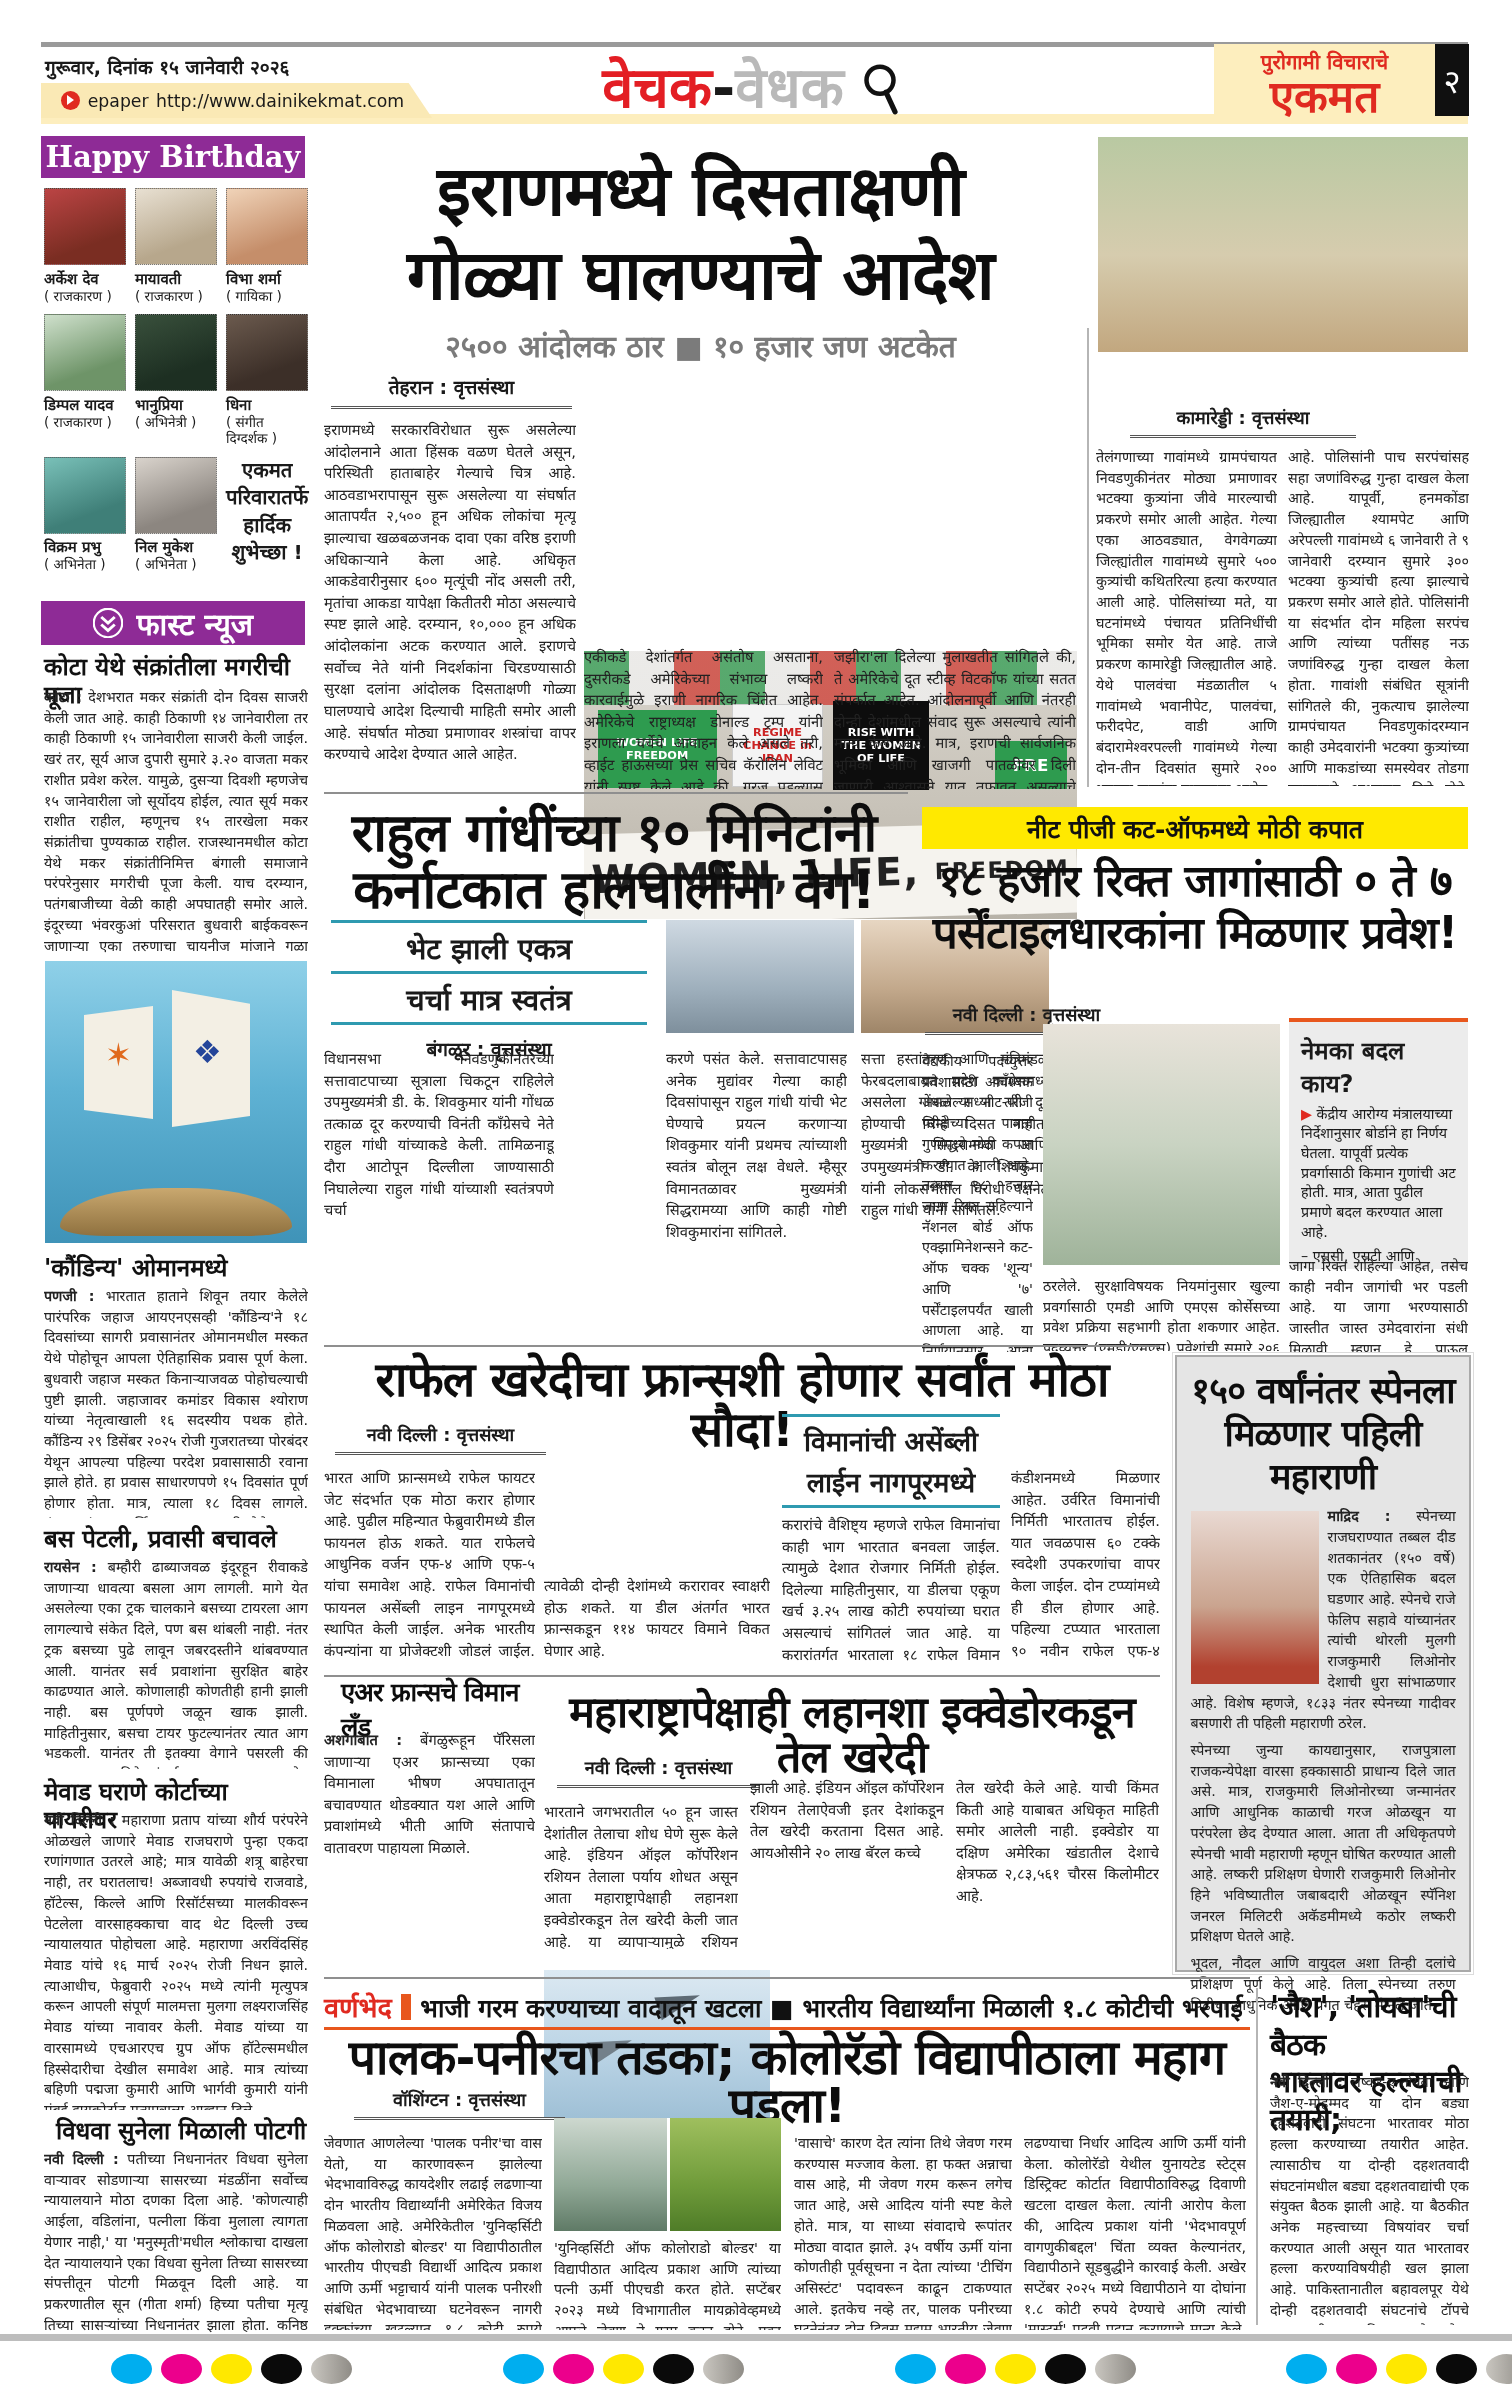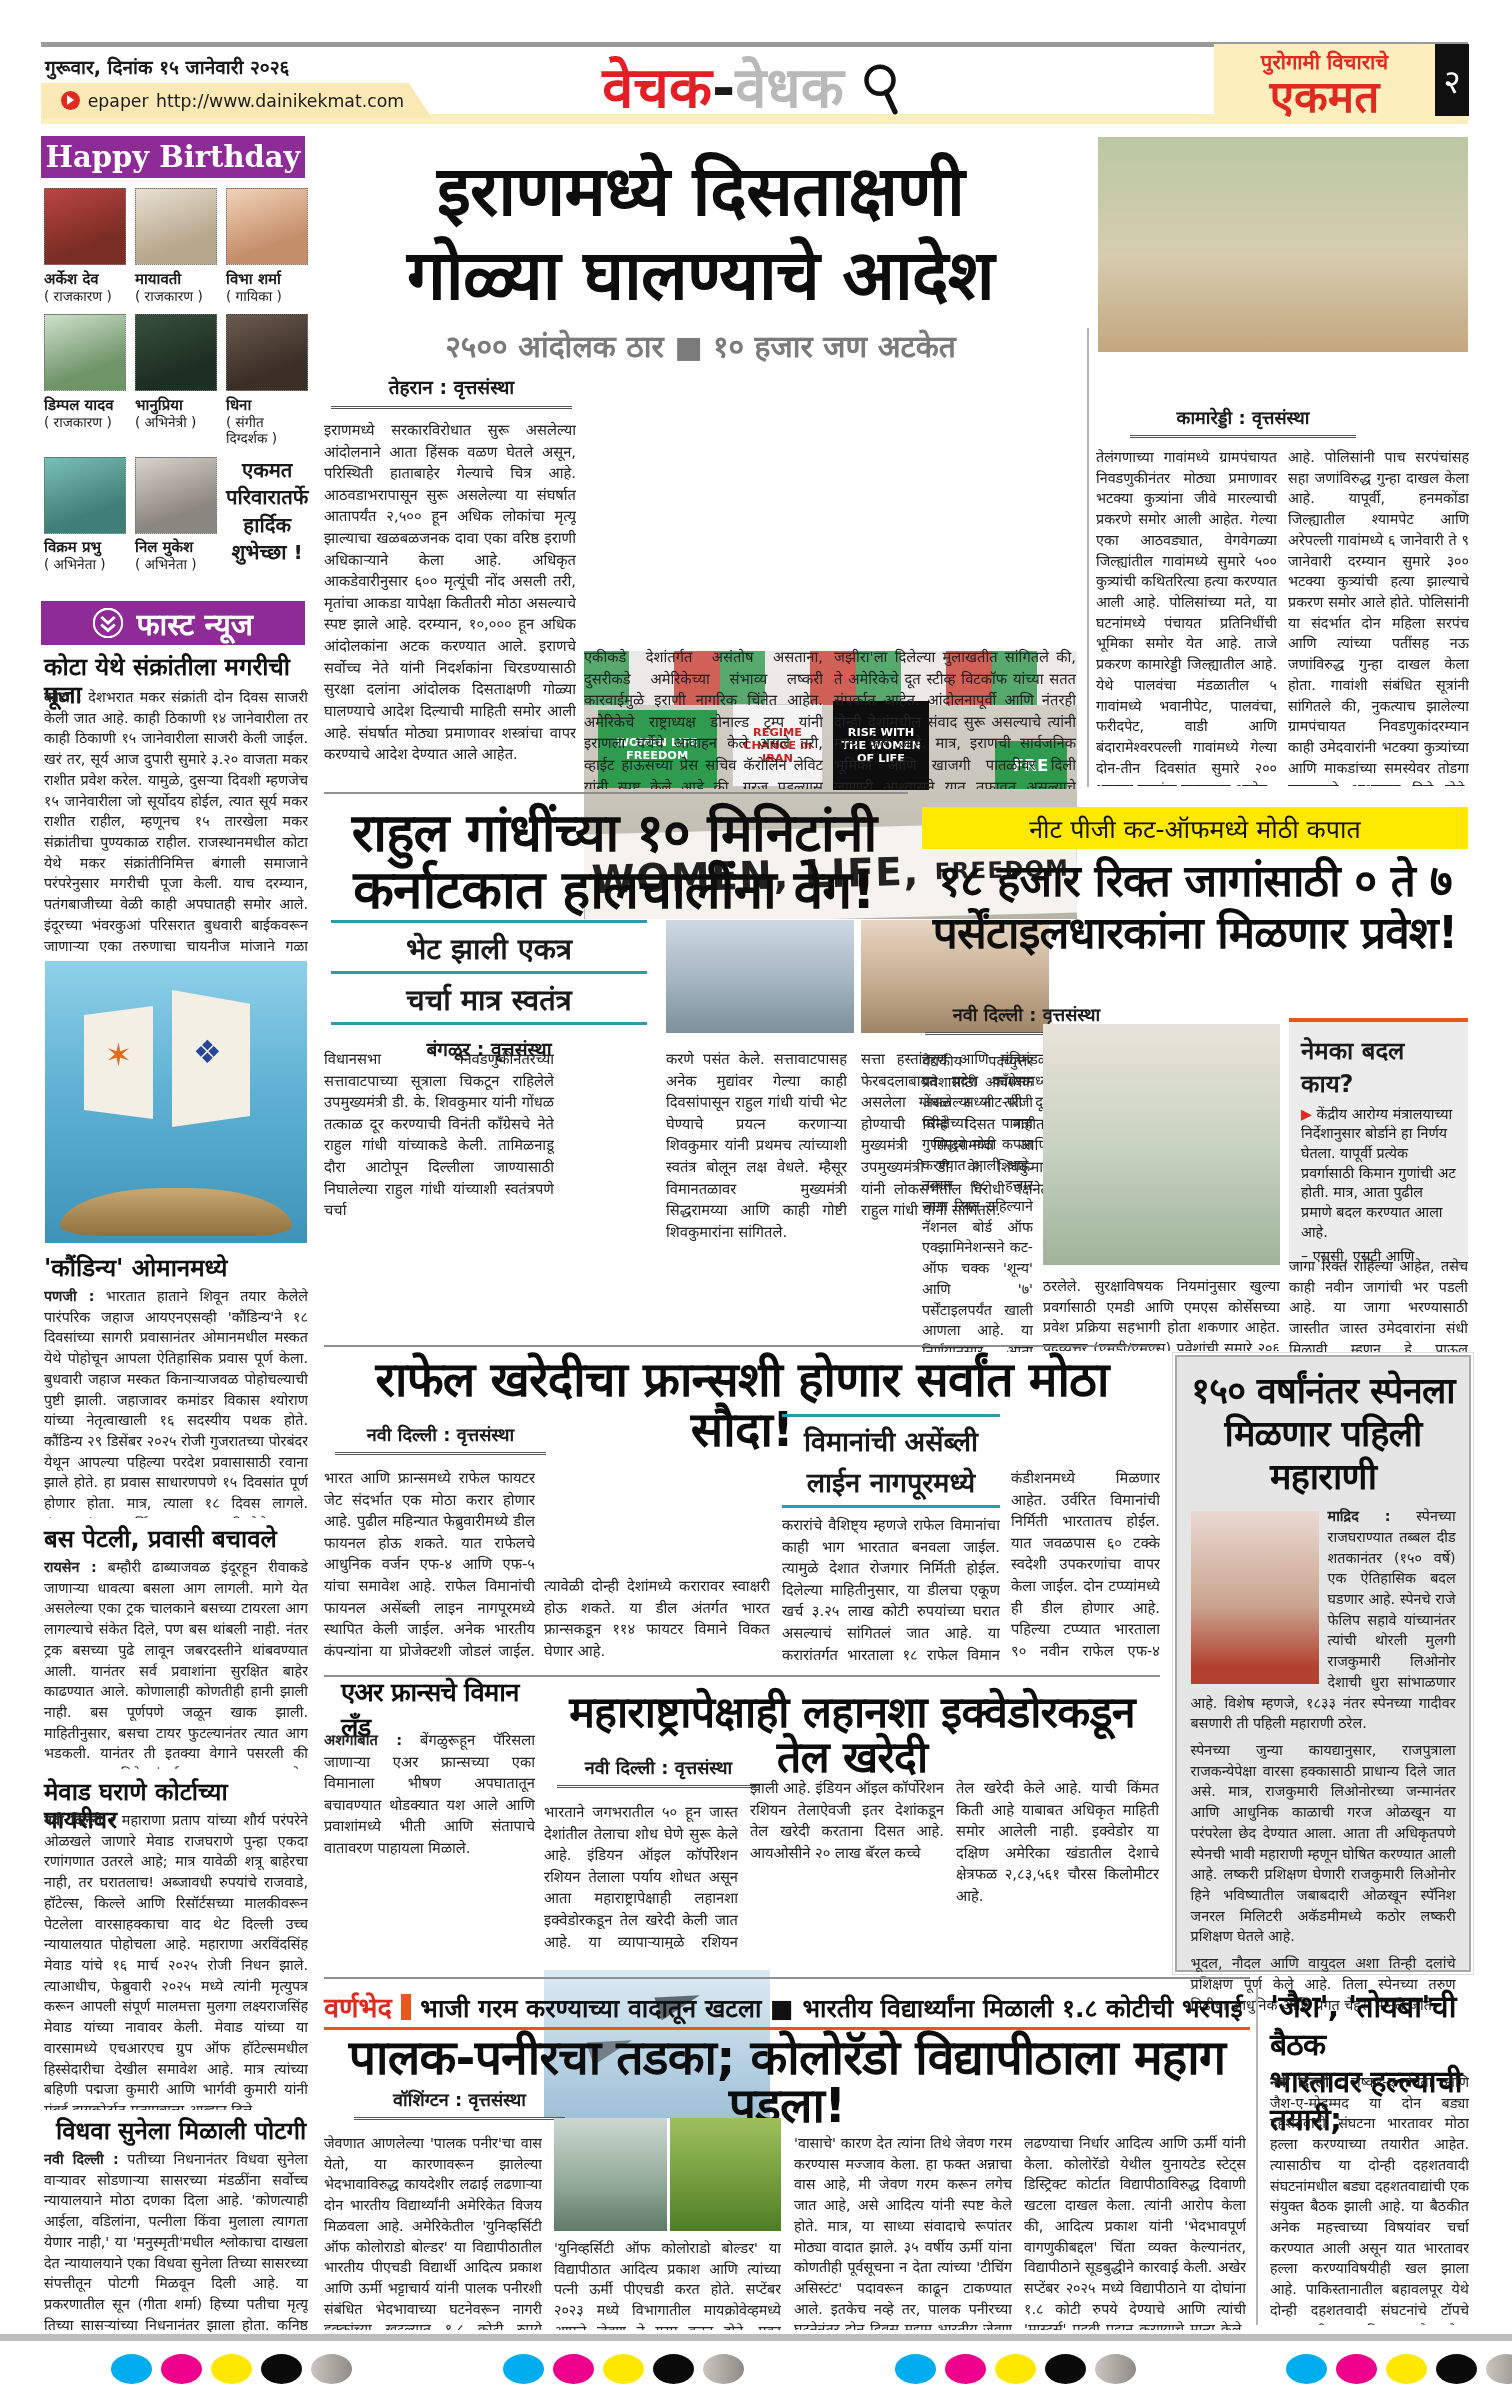--- a/index.html
+++ b/index.html
@@ -34,21 +34,21 @@
   .hb-name{font-size:15px;font-weight:bold;line-height:1.2;margin-top:4.5px;}
   .hb-role{font-size:13.6px;line-height:1.2;}
   .hb-wish{font-size:20.3px;font-weight:bold;text-align:center;line-height:1.35;}
   .fast-banner{background:#8e2b96;color:#fff;font-weight:800;font-size:30px;
                display:flex;align-items:center;justify-content:center;gap:13.6px;}
   .fast-h{font-size:24px;font-weight:800;line-height:1.15;color:#111;}
   
   .deck{border-top:3.8px solid #2e9ab0;border-bottom:3.8px solid #2e9ab0;}
   .deck-line{font-size:29px;font-weight:800;text-align:center;padding:4.5px 0;}
   .deck-sep{border-top:3.8px solid #2e9ab0;}
-  .yellowband{background:#ffe900;color:#111;font-weight:400;font-size:25px;
+  .yellowband{background:#ffe900;color:#111;font-weight:700;font-size:25px;
               display:flex;align-items:center;justify-content:center;}
   .graybox{background:#ececec;border-top:4.5px solid #e8571d;padding:10.5px 12px;}
   .kicker-label{color:#e02a20;font-weight:800;font-size:27px;}
   .kicker-bar{display:inline-block;width:10.5px;height:25.6px;background:#e8571d;margin:0 9px;vertical-align:-3px;}
   .kicker-text{font-weight:800;font-size:25px;color:#111;}
   .spainbox{border:2.3px solid #a9a9a9;outline:1.5px solid #dcdcdc;outline-offset:2.3px;background:#e5e5e5;padding:12px 13.6px;}
   .dots{display:flex;gap:9px;align-items:center;}
   .dot{width:41px;height:30px;border-radius:50%;}
   .d-c{background:#00aeef;} .d-m{background:#ec008c;} .d-y{background:#ffe800;}
   .d-k{background:#0a0a0a;} .d-g{background:linear-gradient(90deg,#c9c6c0,#8f8c86);}

